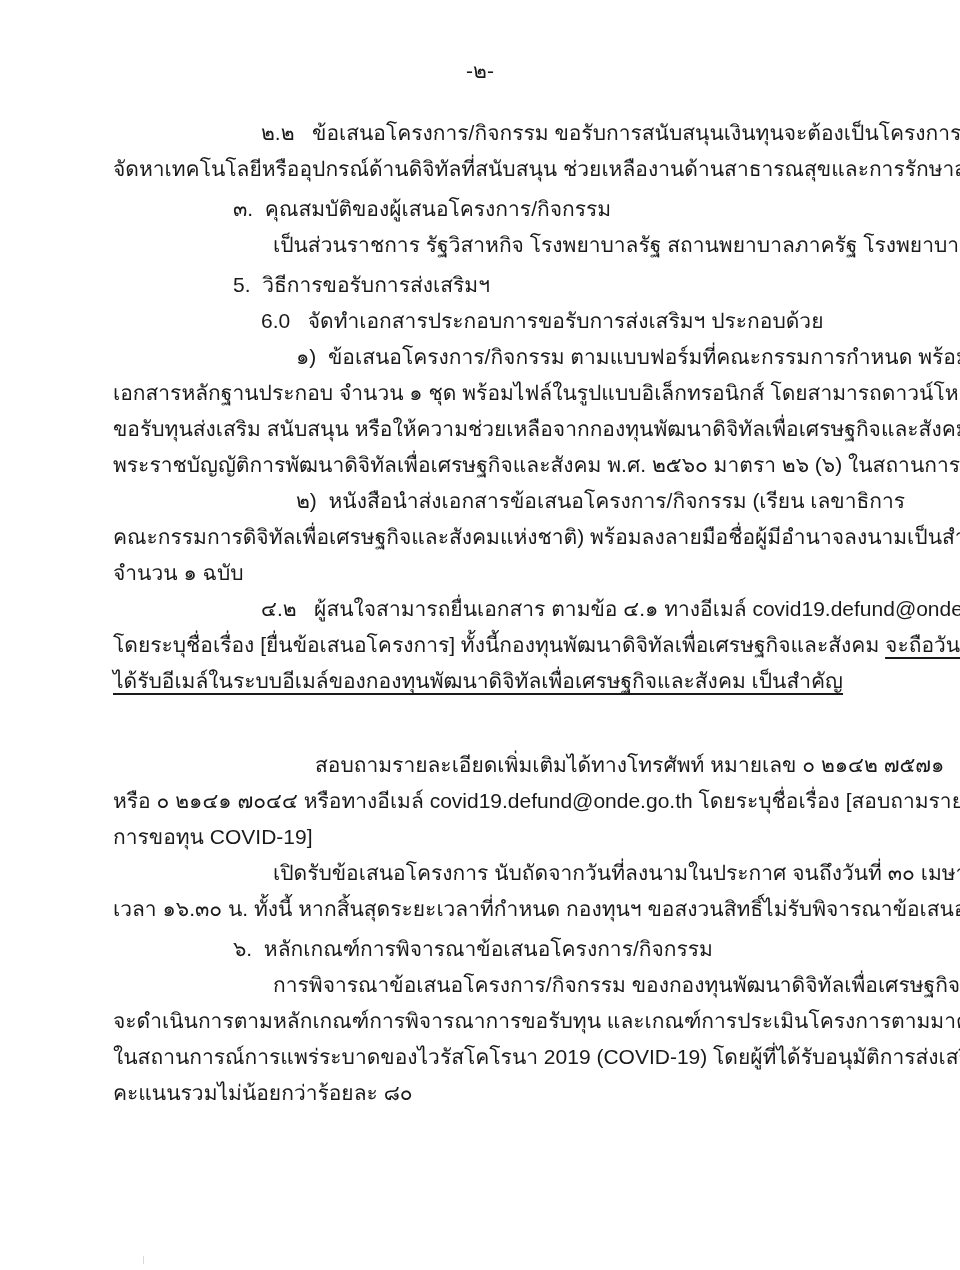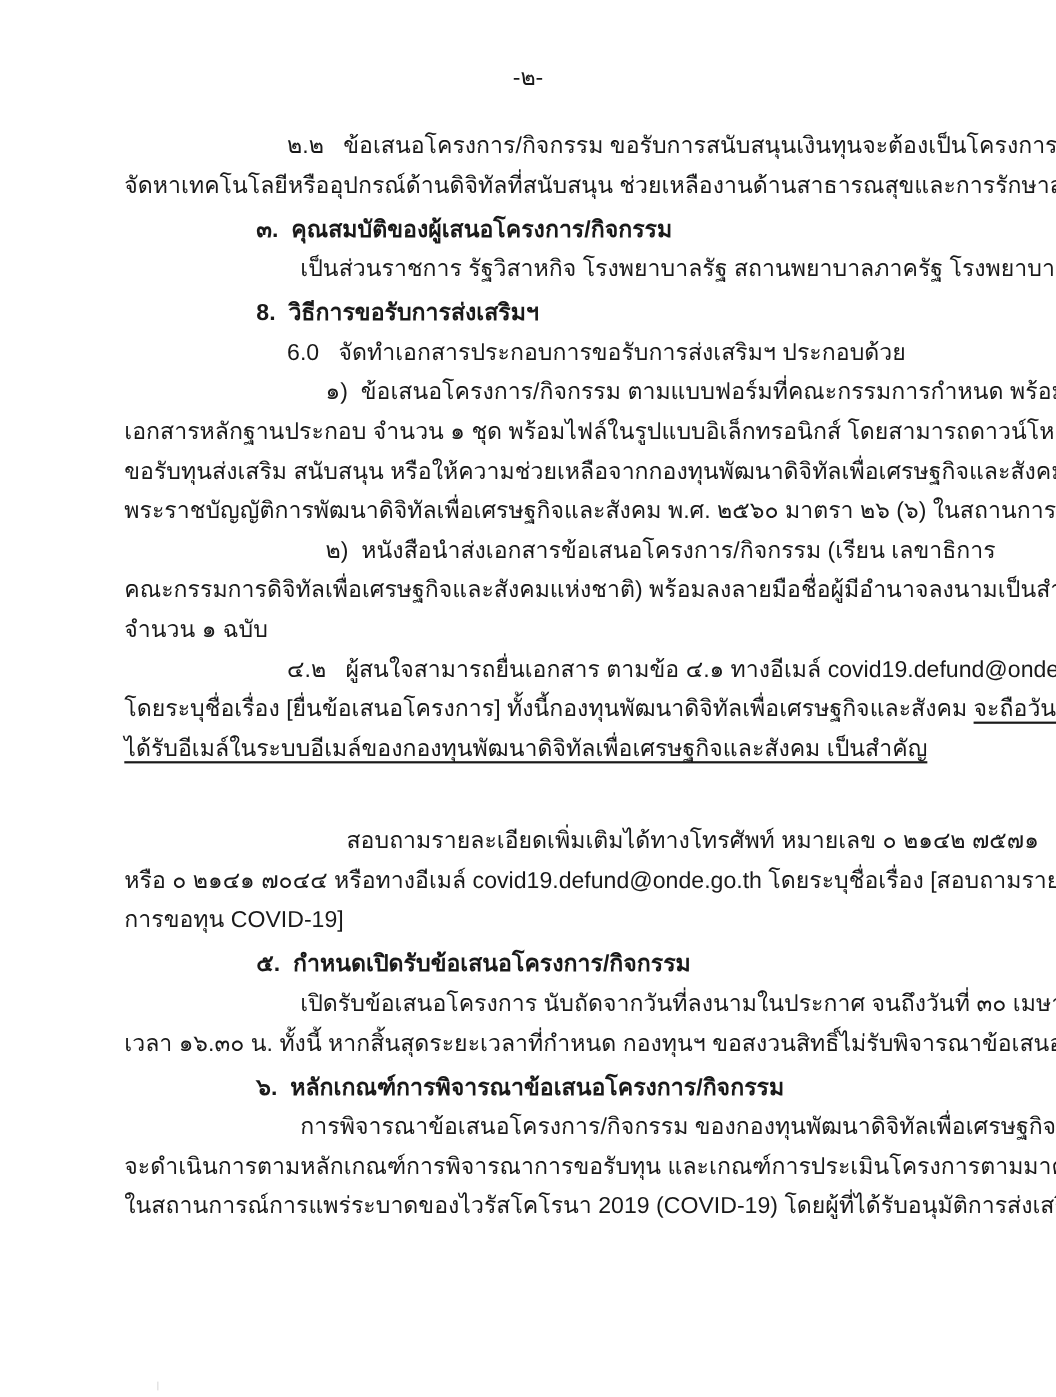--- a/index.html
+++ b/index.html
@@ -30,21 +30,21 @@
     margin-right: -55px;
     margin-bottom: 26px;
   }
   .line {
     white-space: pre;
     font-size: 21px;
     line-height: 36px;
     height: 36px;
   }
   .heading {
-    font-weight: bold;
+    font-weight: normal;
     margin-top: 4px;
   }
   .ind-head    { padding-left: 120px; }
   .ind-item    { padding-left: 148px; }
   .ind-sub     { padding-left: 183px; }
   .ind-para    { padding-left: 160px; }
   .ind-contact { padding-left: 202px; margin-top: 48px; }
   .u {
     text-decoration: underline;
     text-decoration-thickness: 1.5px;
@@ -66,44 +66,44 @@
   <div class="doc">
 
     <div class="page-num">-๒-</div>
 
     <div class="line ind-item">๒.๒   ข้อเสนอโครงการ/กิจกรรม ขอรับการสนับสนุนเงินทุนจะต้องเป็นโครงการสำหรับ</div>
     <div class="line">จัดหาเทคโนโลยีหรืออุปกรณ์ด้านดิจิทัลที่สนับสนุน ช่วยเหลืองานด้านสาธารณสุขและการรักษาสุขภาพของ</div>
 
     <div class="line ind-head heading">๓.  คุณสมบัติของผู้เสนอโครงการ/กิจกรรม</div>
     <div class="line ind-para">เป็นส่วนราชการ รัฐวิสาหกิจ โรงพยาบาลรัฐ สถานพยาบาลภาครัฐ โรงพยาบาล</div>
 
-    <div class="line ind-head heading">8.  วิธีการขอรับการส่งเสริมฯ</div>
+    <div class="line ind-head heading">5.  วิธีการขอรับการส่งเสริมฯ</div>
     <div class="line ind-item">6.0   จัดทำเอกสารประกอบการขอรับการส่งเสริมฯ ประกอบด้วย</div>
 
     <div class="line ind-sub">๑)  ข้อเสนอโครงการ/กิจกรรม ตามแบบฟอร์มที่คณะกรรมการกำหนด พร้อม</div>
     <div class="line">เอกสารหลักฐานประกอบ จำนวน ๑ ชุด พร้อมไฟล์ในรูปแบบอิเล็กทรอนิกส์ โดยสามารถดาวน์โหลดแบบคำ</div>
     <div class="line">ขอรับทุนส่งเสริม สนับสนุน หรือให้ความช่วยเหลือจากกองทุนพัฒนาดิจิทัลเพื่อเศรษฐกิจและสังคมตาม</div>
     <div class="line">พระราชบัญญัติการพัฒนาดิจิทัลเพื่อเศรษฐกิจและสังคม พ.ศ. ๒๕๖๐ มาตรา ๒๖ (๖) ในสถานการณ์การแพร่</div>
 
     <div class="line ind-sub">๒)  หนังสือนำส่งเอกสารข้อเสนอโครงการ/กิจกรรม (เรียน เลขาธิการ</div>
     <div class="line">คณะกรรมการดิจิทัลเพื่อเศรษฐกิจและสังคมแห่งชาติ) พร้อมลงลายมือชื่อผู้มีอำนาจลงนามเป็นสำคัญ</div>
     <div class="line">จำนวน ๑ ฉบับ</div>
 
     <div class="line ind-item">๔.๒   ผู้สนใจสามารถยื่นเอกสาร ตามข้อ ๔.๑ ทางอีเมล์ covid19.defund@onde.go.th</div>
     <div class="line"><span>โดยระบุชื่อเรื่อง [ยื่นข้อเสนอโครงการ] ทั้งนี้กองทุนพัฒนาดิจิทัลเพื่อเศรษฐกิจและสังคม </span><span class="u">จะถือวันและเวลาที่</span></div>
     <div class="line"><span class="u">ได้รับอีเมล์ในระบบอีเมล์ของกองทุนพัฒนาดิจิทัลเพื่อเศรษฐกิจและสังคม เป็นสำคัญ</span></div>
 
     <div class="line ind-contact">สอบถามรายละเอียดเพิ่มเติมได้ทางโทรศัพท์ หมายเลข ๐ ๒๑๔๒ ๗๕๗๑</div>
     <div class="line">หรือ ๐ ๒๑๔๑ ๗๐๔๔ หรือทางอีเมล์ covid19.defund@onde.go.th โดยระบุชื่อเรื่อง [สอบถามรายละเอียด</div>
     <div class="line">การขอทุน COVID-19]</div>
 
-    <div class="line ind-head heading">๕.  กำหนดเปิดรับข้อเสนอโครงการ/กิจกรรม</div>
     <div class="line ind-para">เปิดรับข้อเสนอโครงการ นับถัดจากวันที่ลงนามในประกาศ จนถึงวันที่ ๓๐ เมษายน ๒๕๖๓</div>
     <div class="line">เวลา ๑๖.๓๐ น. ทั้งนี้ หากสิ้นสุดระยะเวลาที่กำหนด กองทุนฯ ขอสงวนสิทธิ์ไม่รับพิจารณาข้อเสนอใดๆ</div>
 
     <div class="line ind-head heading">๖.  หลักเกณฑ์การพิจารณาข้อเสนอโครงการ/กิจกรรม</div>
     <div class="line ind-para">การพิจารณาข้อเสนอโครงการ/กิจกรรม ของกองทุนพัฒนาดิจิทัลเพื่อเศรษฐกิจและสังคม</div>
     <div class="line">จะดำเนินการตามหลักเกณฑ์การพิจารณาการขอรับทุน และเกณฑ์การประเมินโครงการตามมาตรา ๒๖ (๖)</div>
     <div class="line">ในสถานการณ์การแพร่ระบาดของไวรัสโคโรนา 2019 (COVID-19) โดยผู้ที่ได้รับอนุมัติการส่งเสริมฯ จะต้องได้</div>
+    <div class="line">คะแนนรวมไม่น้อยกว่าร้อยละ ๘๐</div>
 
   </div>
   <div class="artifact-tick"></div>
 </div>
 
 </body></html>

